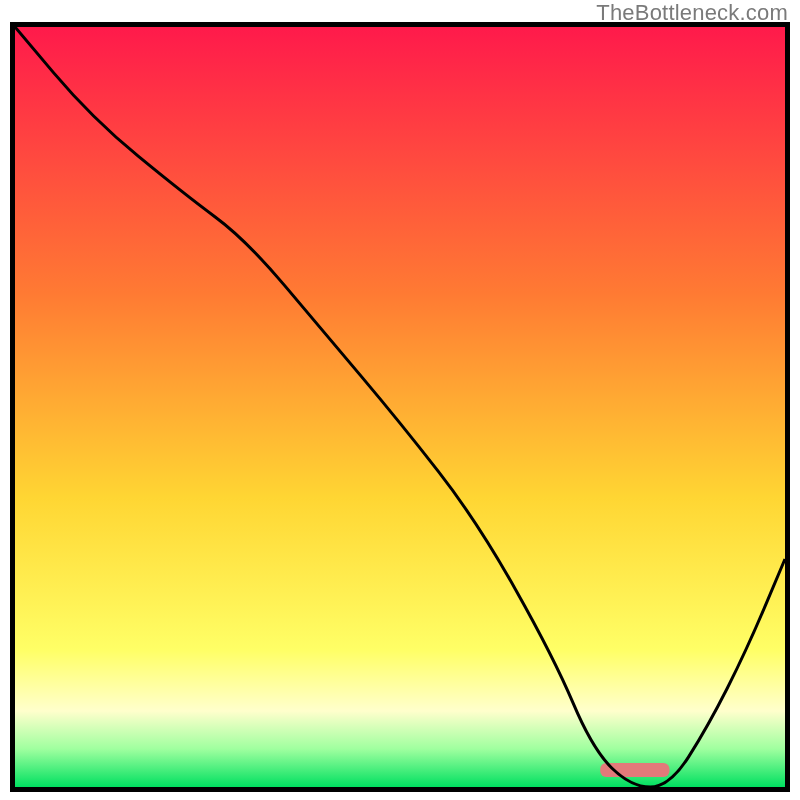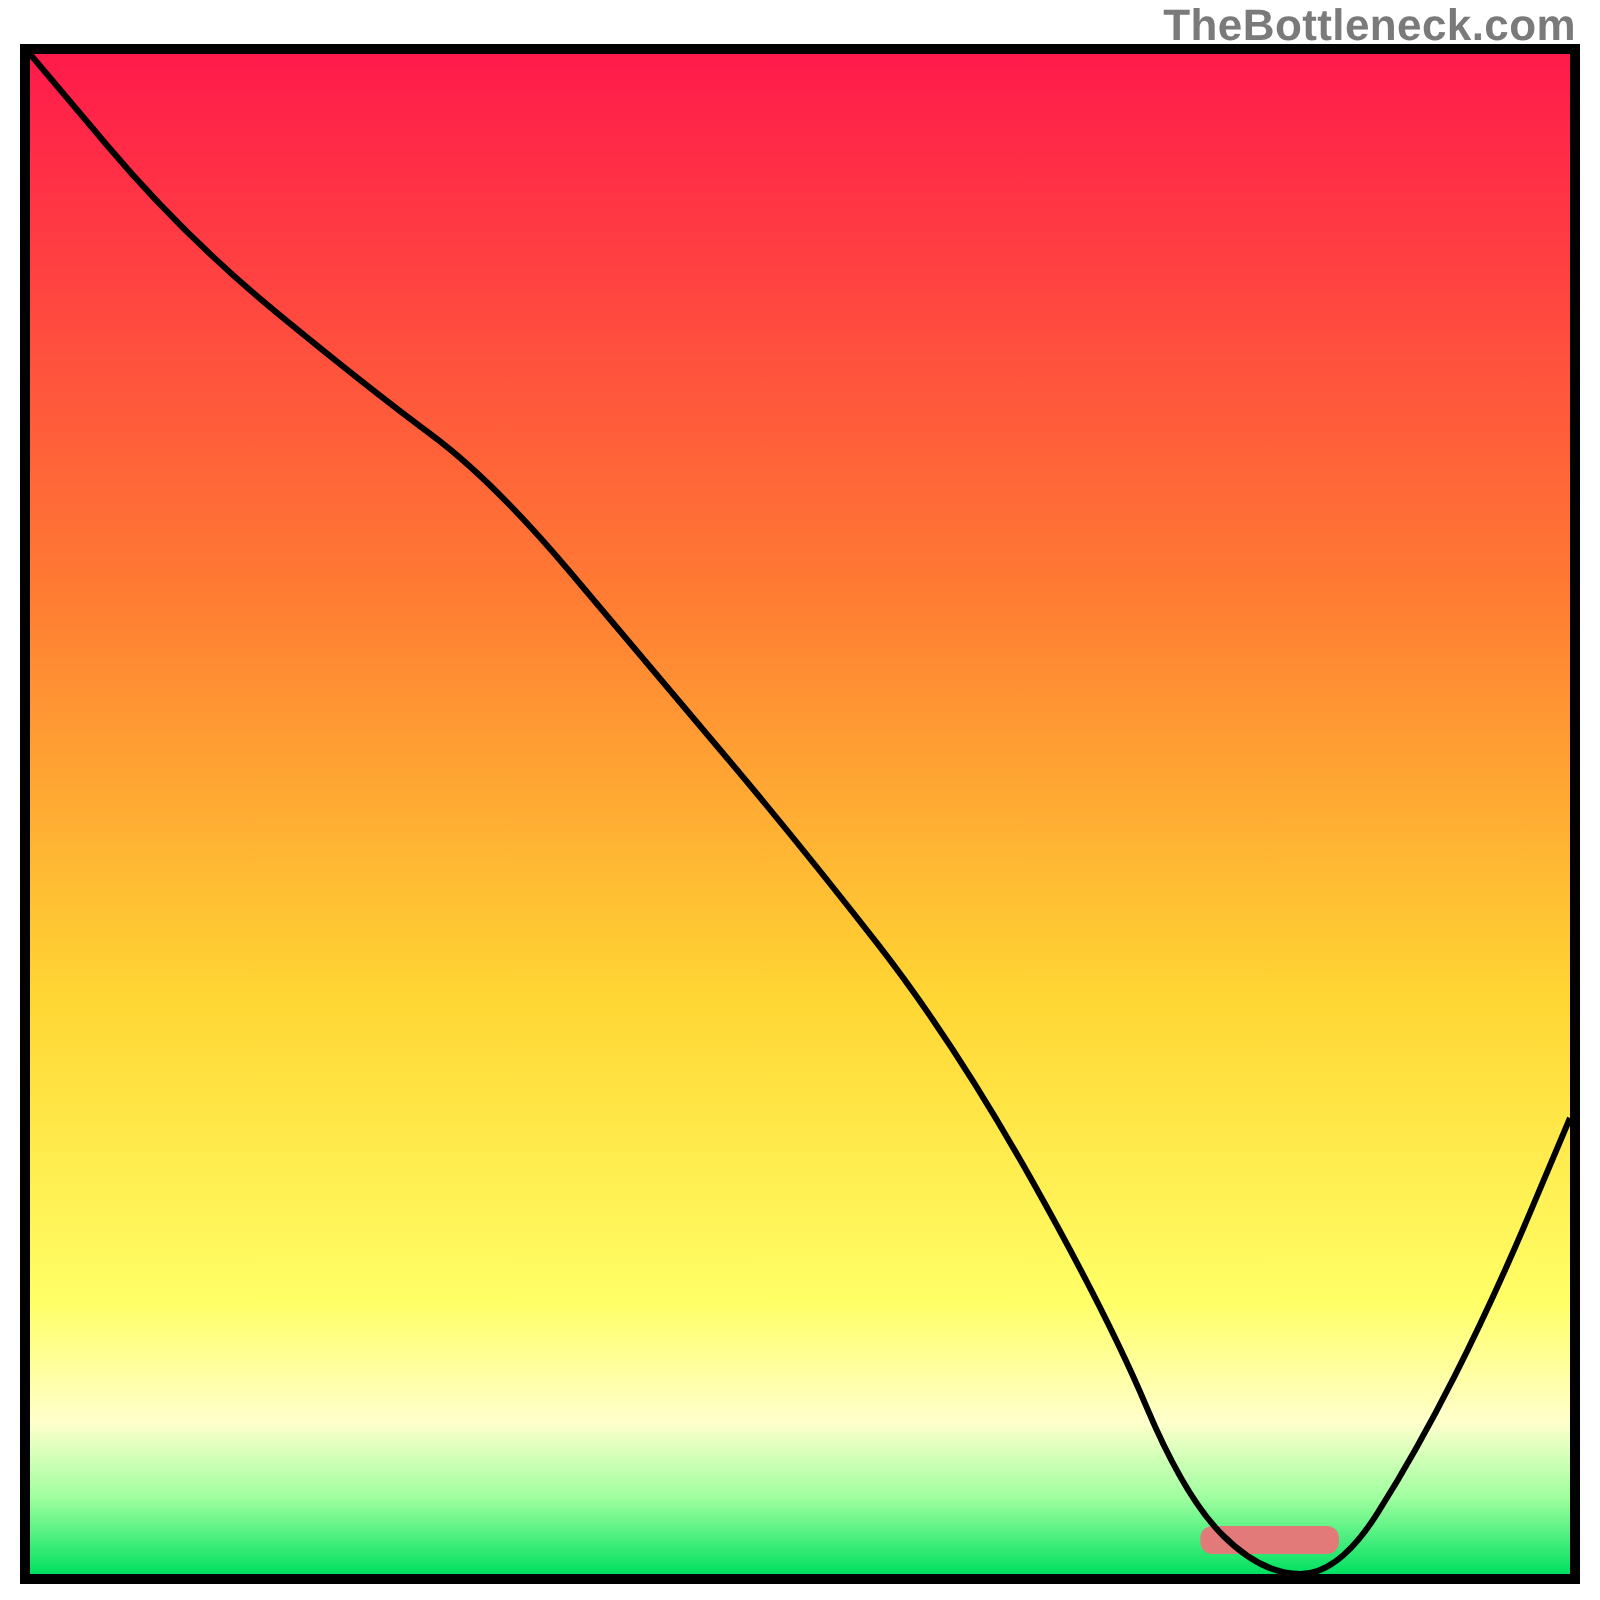--- a/index.html
+++ b/index.html
@@ -19,21 +19,21 @@
     border: 5px solid #000;
     box-sizing: border-box;
     overflow: hidden;
   }
   .watermark {
     position: absolute;
     top: 0px;
     right: 12px;
     color: #7a7a7a;
     font-size: 22px;
-    font-weight: 700;
+    font-weight: 400;
     letter-spacing: 0.2px;
     user-select: none;
   }
   svg {
     display: block;
   }
 </style>
 </head>
 <body>
 

